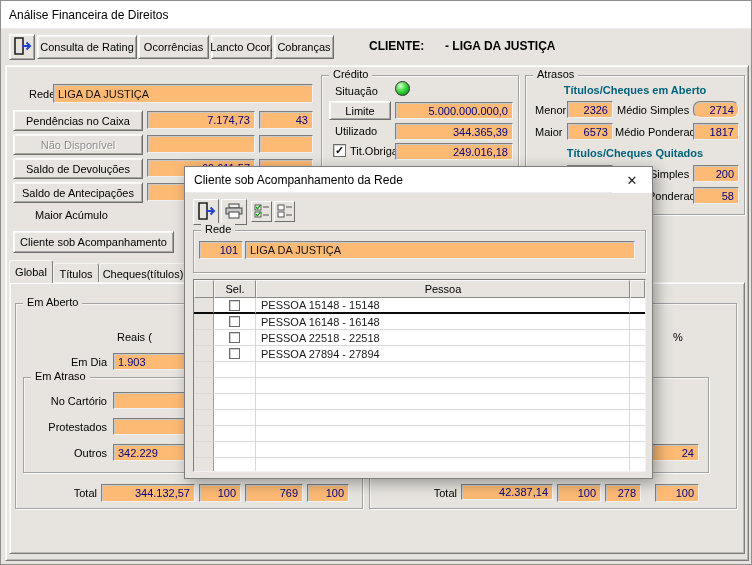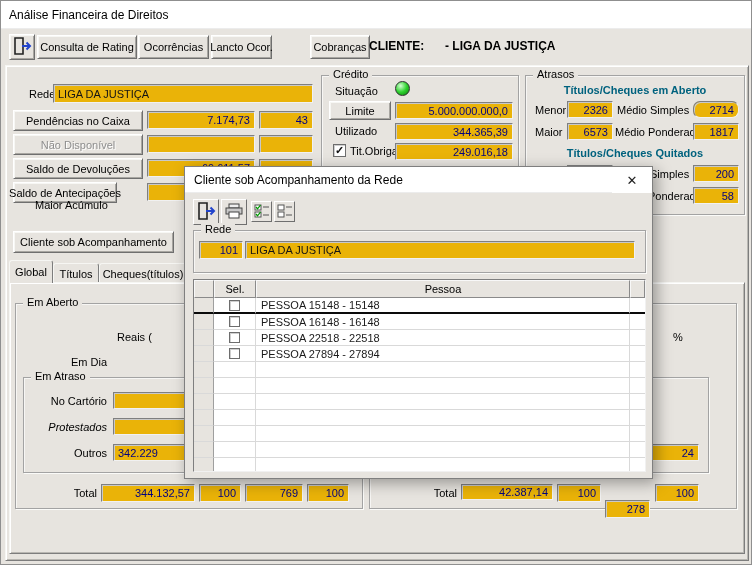--- a/index.html
+++ b/index.html
@@ -14,21 +14,21 @@
     border:1px solid #8f8f8f;overflow:hidden;font-size:11px;color:#000;}
   .abs{position:absolute;}
   .titlebar{position:absolute;left:0;top:0;width:752px;height:28px;background:#ffffff;
     display:flex;align-items:center;padding-left:8px;font-size:12px;border-bottom:1px solid #ececec;}
   .panel-raised{border:1px solid;border-color:#f6f6f3 #7d7d7d #7d7d7d #f6f6f3;
     box-shadow:inset 1px 1px 0 #ffffff, inset -1px -1px 0 #b9b7b2;}
   .btn3d{background:var(--face);border:1px solid;border-color:#ffffff #6f6f6f #6f6f6f #ffffff;
     box-shadow:inset 1px 1px 0 #f7f7f4, inset -1px -1px 0 #a8a6a1;
     display:flex;align-items:center;justify-content:center;font-size:11px;cursor:default;white-space:nowrap;}
   .btn3d.disabled{color:#8e8e8e;text-shadow:1px 1px 0 #fff;}
-  .fld{background:#eab308;border:1px solid;border-color:#7f7f7f #f1f1f1 #f1f1f1 #7f7f7f;
+  .fld{background:#fdba74;border:1px solid;border-color:#7f7f7f #f1f1f1 #f1f1f1 #7f7f7f;
     box-shadow:inset 1px 1px 0 #c9c9c9;display:flex;align-items:center;justify-content:flex-end;
     padding:0 4px;font-size:11px;color:var(--value-text);white-space:nowrap;overflow:hidden;}
   .fld.left{justify-content:flex-start;}
   .fld.black{color:#141414;}
   .lbl{font-size:11px;white-space:nowrap;}
   .lbl.r{text-align:right;display:block;}
   .grp{border:1px solid #a3a3a3;box-shadow:1px 1px 0 #fbfbf9, inset 1px 1px 0 rgba(255,255,255,.65);}
   .grp-cap{position:absolute;background:var(--face);padding:0 4px;font-size:11px;white-space:nowrap;z-index:3;}
   .heading{font-weight:bold;color:var(--heading);font-size:11px;text-align:center;white-space:nowrap;}
   .led{border-radius:50%;background:radial-gradient(circle at 35% 30%,#d2ffd2,var(--led-green) 50%,#0b7a0b);
@@ -77,21 +77,21 @@
     <span>
       <svg width="20" height="18" viewBox="0 0 20 18">
         <path d="M3 1 h8 v16 h-8 z" fill="none" stroke="#222" stroke-width="1.6"></path>
         <path d="M10 9 h8 M14.5 5.5 L18 9 L14.5 12.5" stroke="#2244cc" stroke-width="2" fill="none"></path>
       </svg>
     </span>
   </div>
   <div class="btn3d abs" style="left:36px;top:34px;width:100px;height:24px;">Consulta de Rating</div>
   <div class="btn3d abs" style="left:137px;top:34px;width:71px;height:24px;">Ocorrências</div>
   <div class="btn3d abs" style="left:210px;top:34px;width:61px;height:24px;">Lancto Ocor.</div>
-  <div class="btn3d abs" style="left:273px;top:34px;width:60px;height:24px;margin-left:36px;">Cobranças</div>
+  <div class="btn3d abs" style="left:273px;top:34px;width:60px;height:24px;">Cobranças</div>
   <div class="abs bold12" style="left:368px;top:38px;">
     <span>CLIENTE:</span>
     <span style="display:inline-block;width:14px;"></span>
     <span>- LIGA DA JUSTIÇA</span>
   </div>
 
   <div class="abs panel-raised" style="left:4px;top:64px;width:744px;height:496px;"></div>
 
   <span class="abs lbl" style="left:28px;top:87px;">Rede</span>
   <div class="abs fld left black" style="left:52px;top:83px;width:260px;height:19px;">LIGA DA JUSTIÇA</div>
@@ -101,24 +101,24 @@
   <div class="abs fld" style="left:258px;top:110px;width:54px;height:18px;">43</div>
 
   <div class="btn3d abs disabled" style="left:12px;top:133px;width:130px;height:21px;">Não Disponível</div>
   <div class="abs fld" style="left:146px;top:134px;width:108px;height:18px;"></div>
   <div class="abs fld" style="left:258px;top:134px;width:54px;height:18px;"></div>
 
   <div class="btn3d abs" style="left:12px;top:157px;width:130px;height:21px;">Saldo de Devoluções</div>
   <div class="abs fld" style="left:146px;top:158px;width:108px;height:18px;">69.611,57</div>
   <div class="abs fld" style="left:258px;top:158px;width:54px;height:18px;"></div>
 
-  <div class="btn3d abs" style="left:12px;top:181px;width:104px;height:21px;">Saldo de Antecipações</div>
+  <div class="btn3d abs" style="left:12px;top:181px;width:130px;height:21px;">Saldo de Antecipações</div>
   <div class="abs fld" style="left:146px;top:182px;width:108px;height:18px;"></div>
 
-  <span class="abs lbl" style="left:34px;top:198px;">Maior Acúmulo</span>
+  <span class="abs lbl" style="left:34px;top:208px;">Maior Acúmulo</span>
 
   <div class="btn3d abs" style="left:12px;top:230px;width:161px;height:22px;">Cliente sob Acompanhamento</div>
 
   <div class="abs grp" style="left:320px;top:74px;width:198px;height:92px;"></div>
   <span class="grp-cap" style="left:328px;top:67px;">Crédito</span>
   <span class="abs lbl" style="left:334px;top:84px;">Situação</span>
   <div class="abs led" style="left:394px;top:80px;width:15px;height:15px;"></div>
   <div class="btn3d abs" style="left:328px;top:100px;width:62px;height:19px;">Limite</div>
   <div class="abs fld" style="left:394px;top:101px;width:118px;height:17px;">5.000.000.000,0</div>
   <span class="abs lbl" style="left:334px;top:124px;">Utilizado</span>
@@ -151,44 +151,45 @@
 
   <div class="tab active" style="left:8px;top:259px;width:44px;height:23px;">Global</div>
   <div class="tab" style="left:52px;top:262px;width:46px;height:20px;">Títulos</div>
   <div class="tab" style="left:98px;top:262px;width:88px;height:20px;">Cheques(títulos)</div>
   <div class="abs panel-raised" style="left:8px;top:281px;width:736px;height:272px;"></div>
 
   <div class="abs grp" style="left:14px;top:302px;width:348px;height:206px;"></div>
   <span class="grp-cap" style="left:22px;top:295px;">Em Aberto</span>
   <span class="abs lbl" style="left:116px;top:330px;">Reais (</span>
   <span class="abs lbl r" style="left:40px;top:355px;width:66px;">Em Dia</span>
+  <div class="abs fld left" style="left:112px;top:352px;width:106px;height:17px;">1.903</div>
 
   <div class="abs grp" style="left:22px;top:376px;width:246px;height:96px;"></div>
   <span class="grp-cap" style="left:30px;top:369px;">Em Atraso</span>
   <span class="abs lbl r" style="left:30px;top:394px;width:76px;">No Cartório</span>
   <div class="abs fld" style="left:112px;top:391px;width:106px;height:17px;"></div>
-  <span class="abs lbl r" style="left:30px;top:420px;width:76px;font-style:italic;">Protestados</span>
+  <span class="abs lbl r" style="left:30px;top:420px;width:76px;">Protestados</span>
   <div class="abs fld" style="left:112px;top:417px;width:106px;height:17px;"></div>
   <span class="abs lbl r" style="left:30px;top:446px;width:76px;">Outros</span>
   <div class="abs fld left" style="left:112px;top:443px;width:106px;height:17px;">342.229</div>
 
   <span class="abs lbl r" style="left:40px;top:486px;width:56px;">Total</span>
   <div class="abs fld" style="left:100px;top:483px;width:94px;height:18px;">344.132,57</div>
   <div class="abs fld" style="left:198px;top:483px;width:42px;height:18px;">100</div>
   <div class="abs fld" style="left:244px;top:483px;width:58px;height:18px;">769</div>
   <div class="abs fld" style="left:306px;top:483px;width:42px;height:18px;">100</div>
 
   <div class="abs grp" style="left:368px;top:302px;width:368px;height:206px;"></div>
   <div class="abs grp" style="left:376px;top:376px;width:332px;height:96px;"></div>
   <span class="abs lbl" style="left:672px;top:330px;">%</span>
   <div class="abs fld" style="left:650px;top:443px;width:48px;height:17px;">24</div>
   <span class="abs lbl r" style="left:408px;top:486px;width:48px;">Total</span>
   <div class="abs fld" style="left:460px;top:483px;width:92px;height:16px;">42.387,14</div>
   <div class="abs fld" style="left:556px;top:483px;width:44px;height:18px;">100</div>
-  <div class="abs fld" style="left:604px;top:483px;width:45px;height:18px;margin-top:16px;">278</div>
+  <div class="abs fld" style="left:604px;top:483px;width:36px;height:18px;">278</div>
   <div class="abs fld" style="left:654px;top:483px;width:44px;height:18px;">100</div>
 
   <div class="modal">
     <div class="modal-titlebar">
       <span>Cliente sob Acompanhamento da Rede</span>
     </div>
     <div class="modal-close">
       <span>✕</span>
     </div>
 

